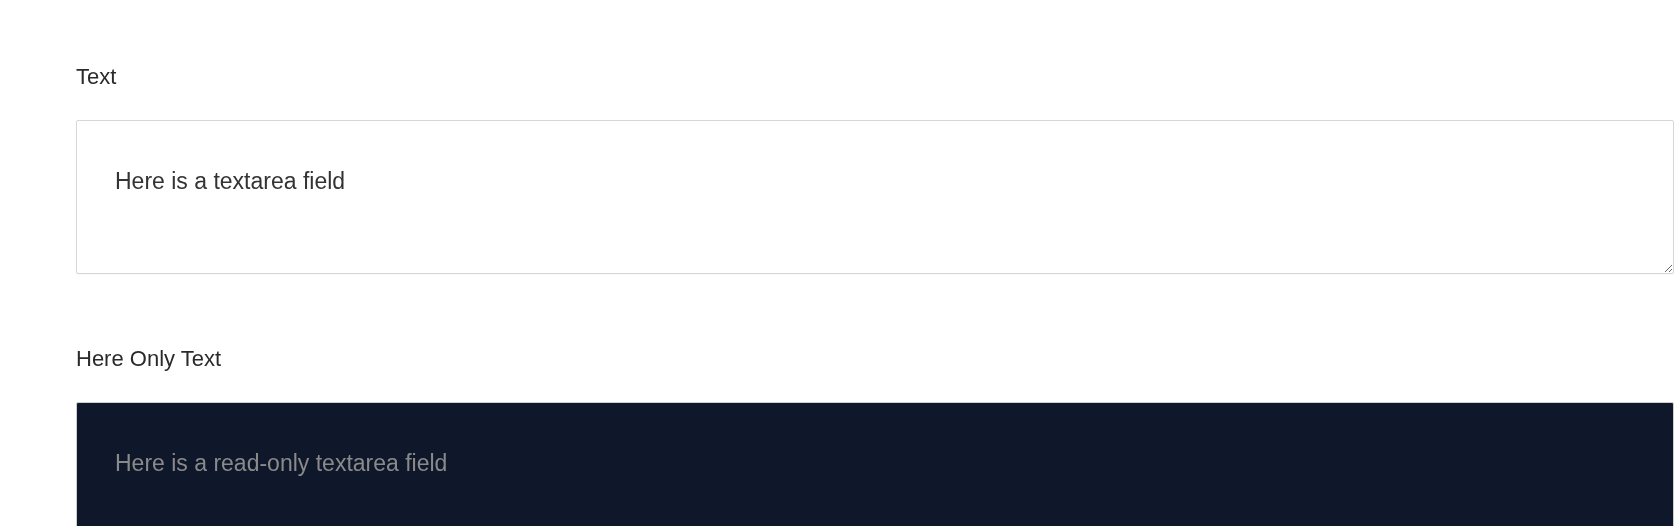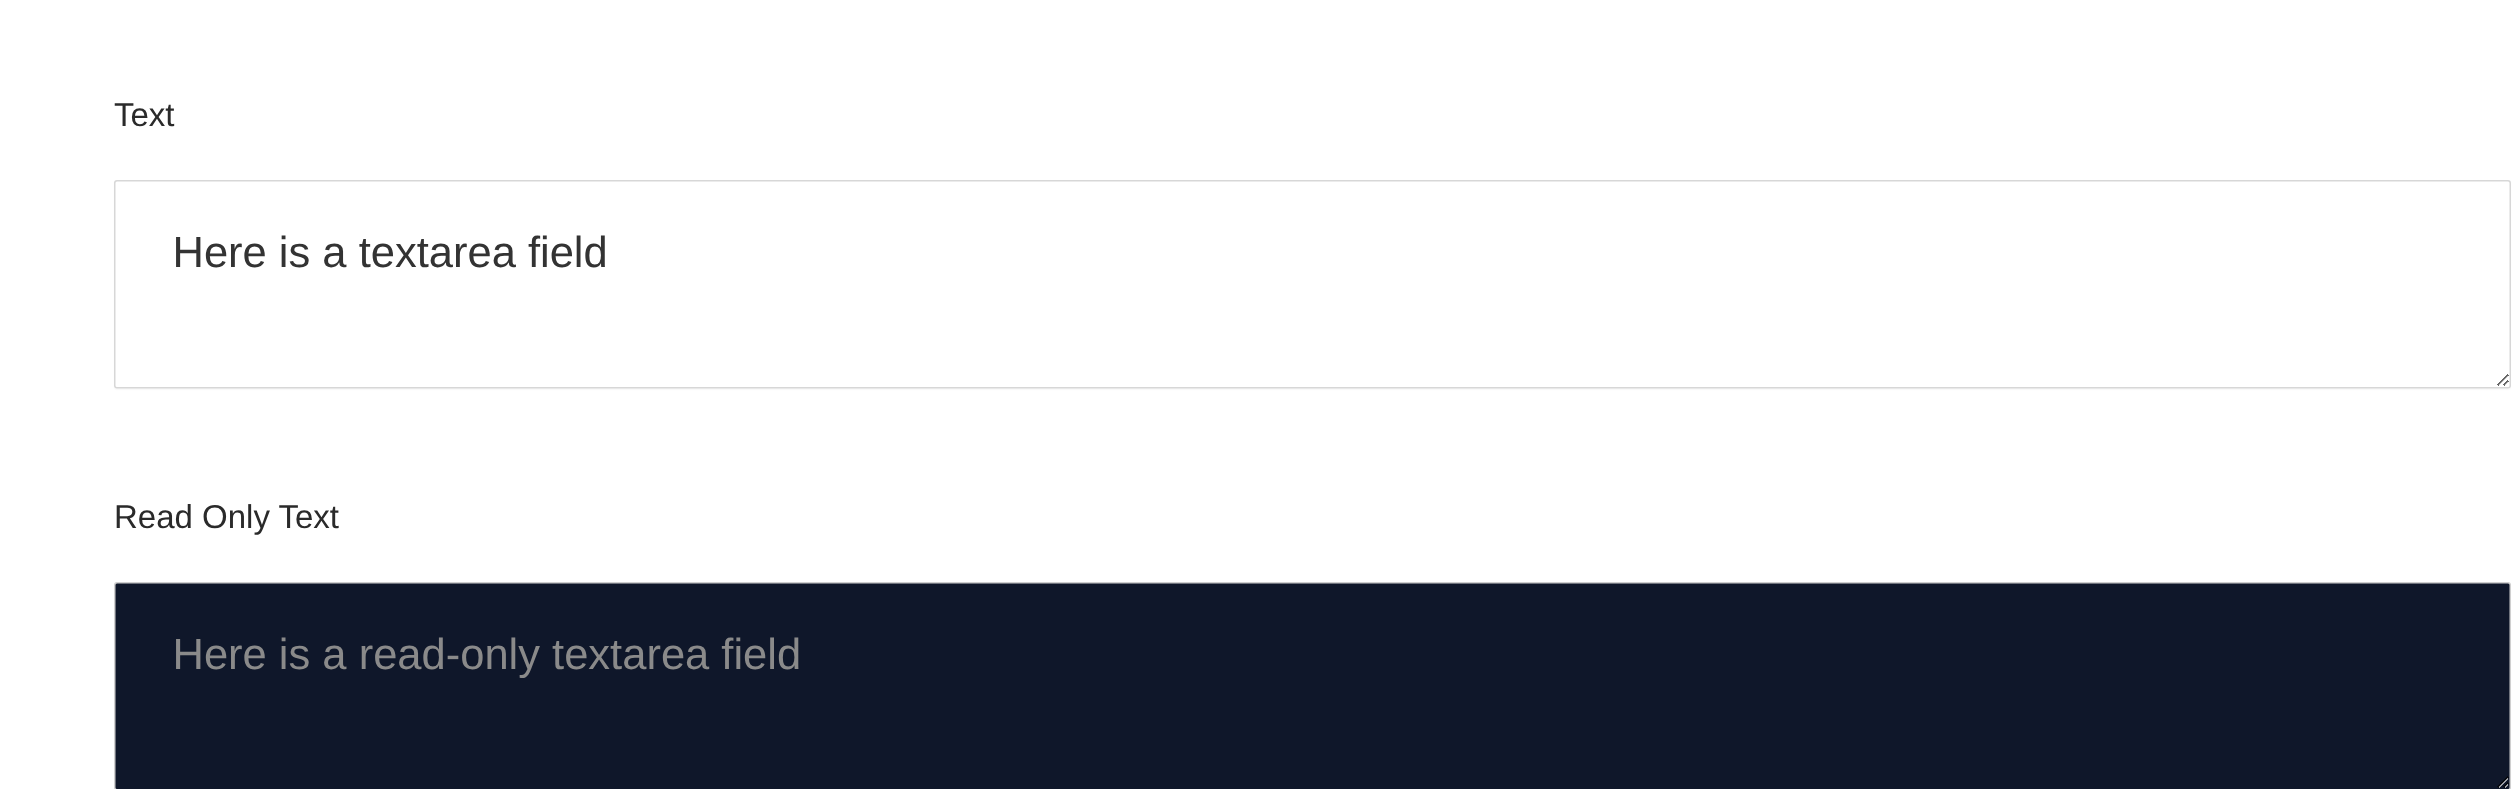--- a/index.html
+++ b/index.html
@@ -19,22 +19,22 @@
     .form-label {
       display: block;
       font-size: 22px;
       color: #2a2a2a;
       font-weight: 400;
       margin-bottom: 18px;
     }
     .textarea-field {
       width: 100%;
       min-height: 138px;
-      padding: 28px 38px;
-      font-size: 29px;
+      padding: 44px 38px;
+      font-size: 23px;
       font-family: inherit;
       color: #333333;
       background: #ffffff;
       border: 1px solid #d7d7d7;
       border-radius: 2px;
       resize: both;
       outline: none;
       box-shadow: 0 1px 1px rgba(0,0,0,0.03);
       line-height: 1.4;
     }
@@ -46,15 +46,15 @@
   </style>
 </head>
 <body>
 
 <div class="form-group">
   <label class="form-label">Text</label>
   <textarea class="textarea-field" style="">Here is a textarea field</textarea>
 </div>
 
 <div class="form-group">
-  <label class="form-label">Read Only Text</label>
+  <label class="form-label">Here Only Text</label>
   <textarea class="textarea-field readonly" readonly="" style="">Here is a read-only textarea field</textarea>
 </div>
 
 </body></html>

